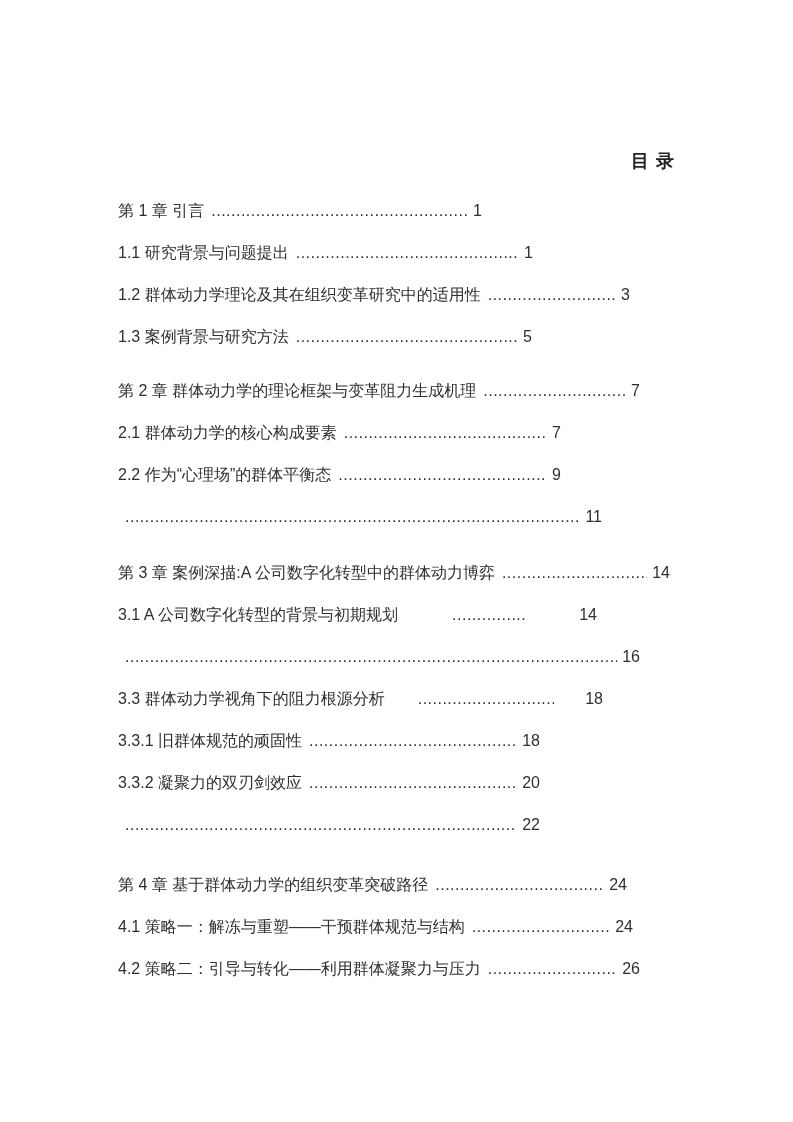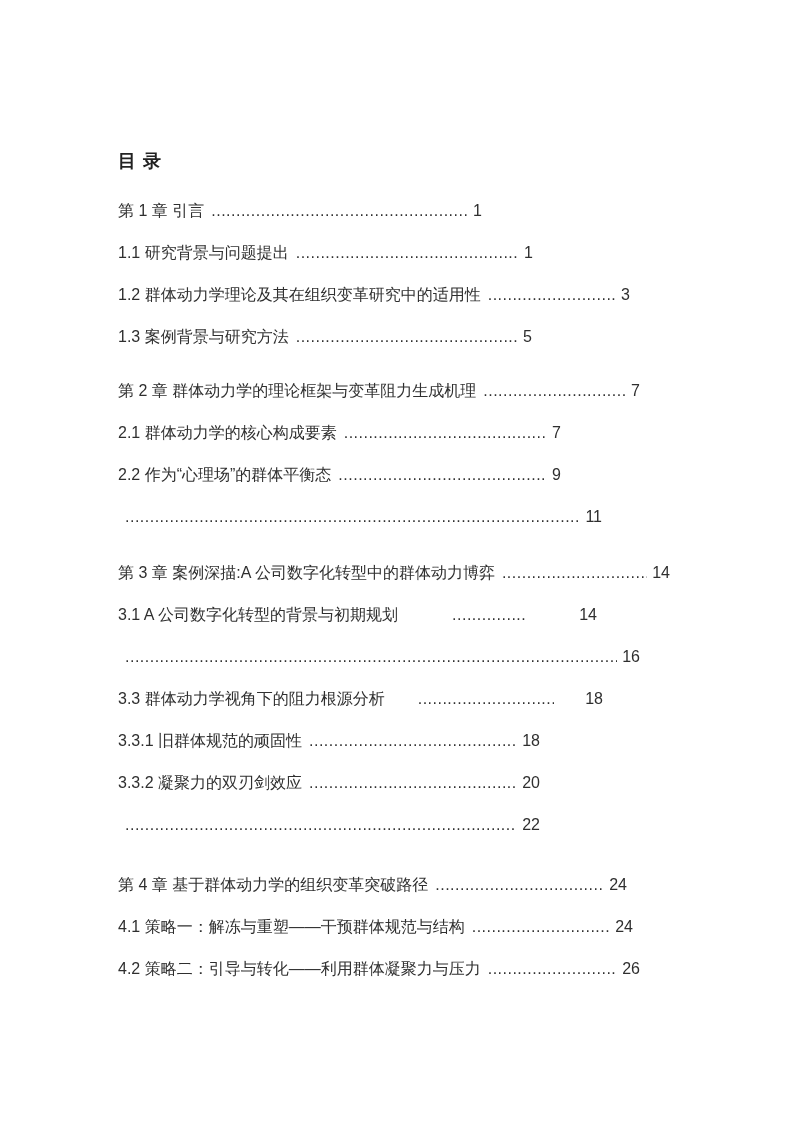--- a/index.html
+++ b/index.html
@@ -17,21 +17,21 @@
   .page {
     position: relative;
     width: 793px;
     height: 1122px;
     background: #ffffff;
     box-sizing: border-box;
     padding: 150px 0 0 118px;
   }
   .doc-title {
     width: 557px;            
-    text-align: left;
+    text-align: right;
     font-size: 18px;
     font-weight: bold;
     letter-spacing: 1px;
     color: #222222;
     height: 22px;
     line-height: 22px;
   }
   .toc {
     margin-top: 18px;
   }

